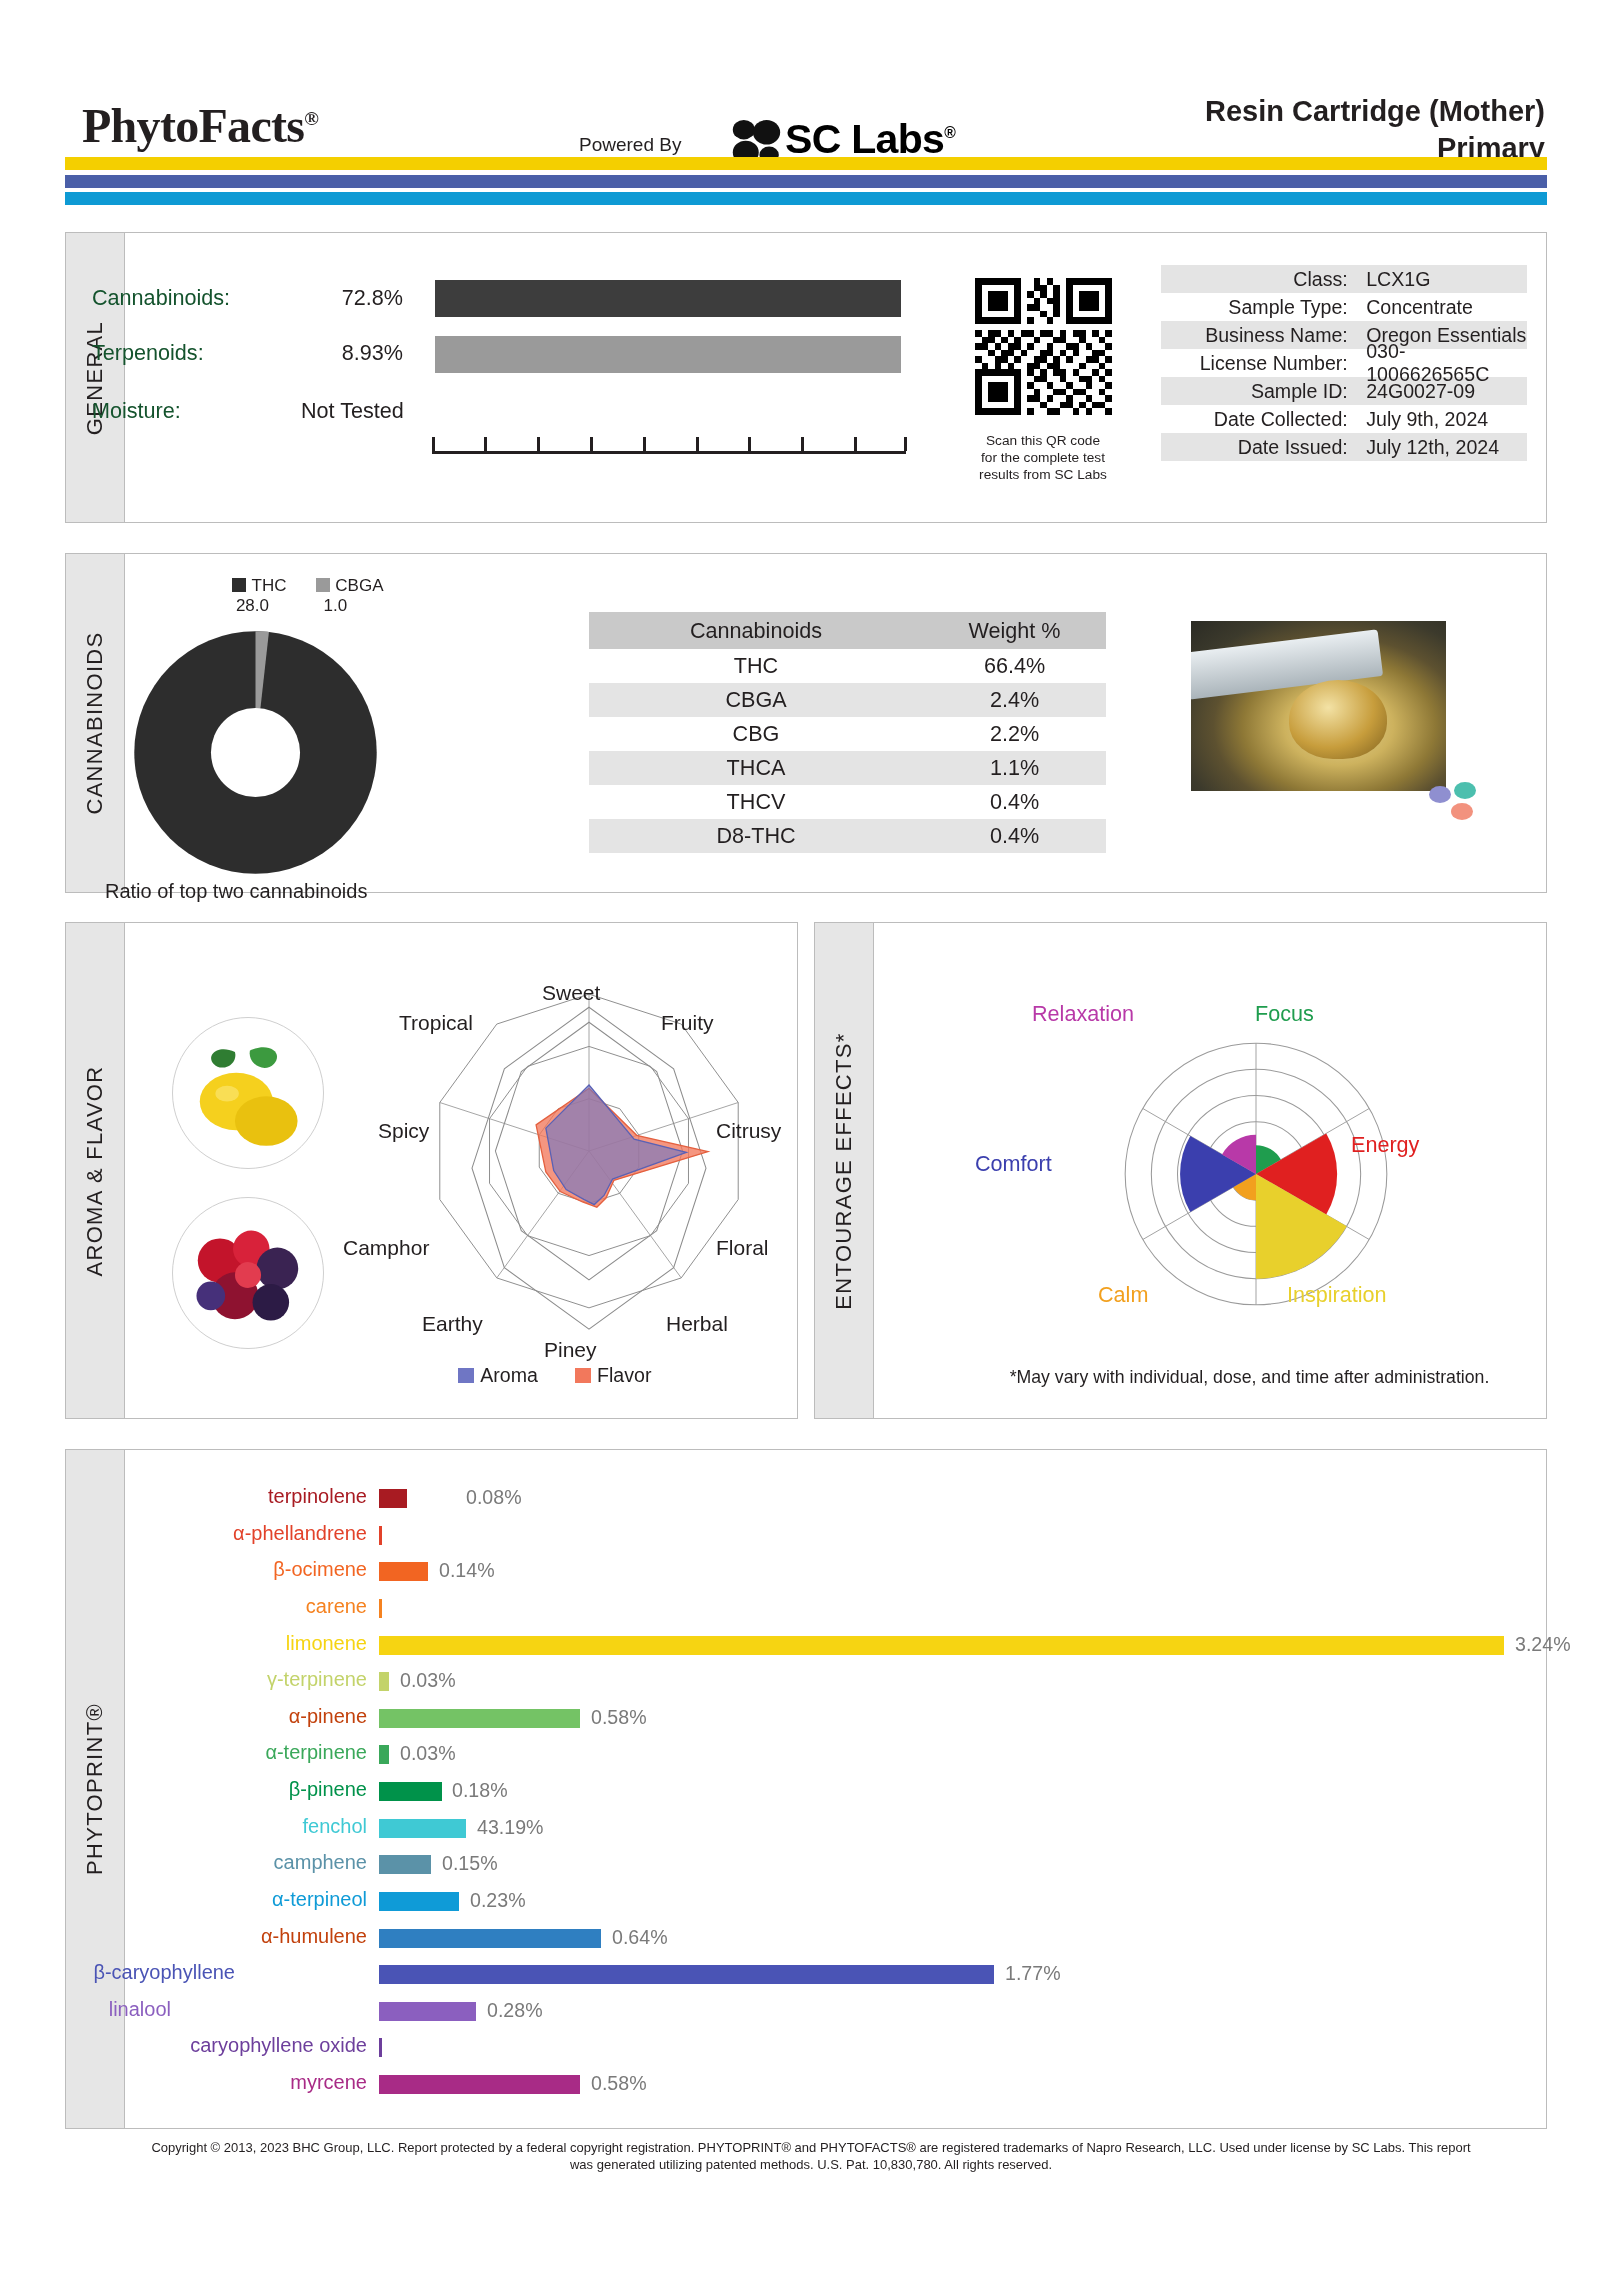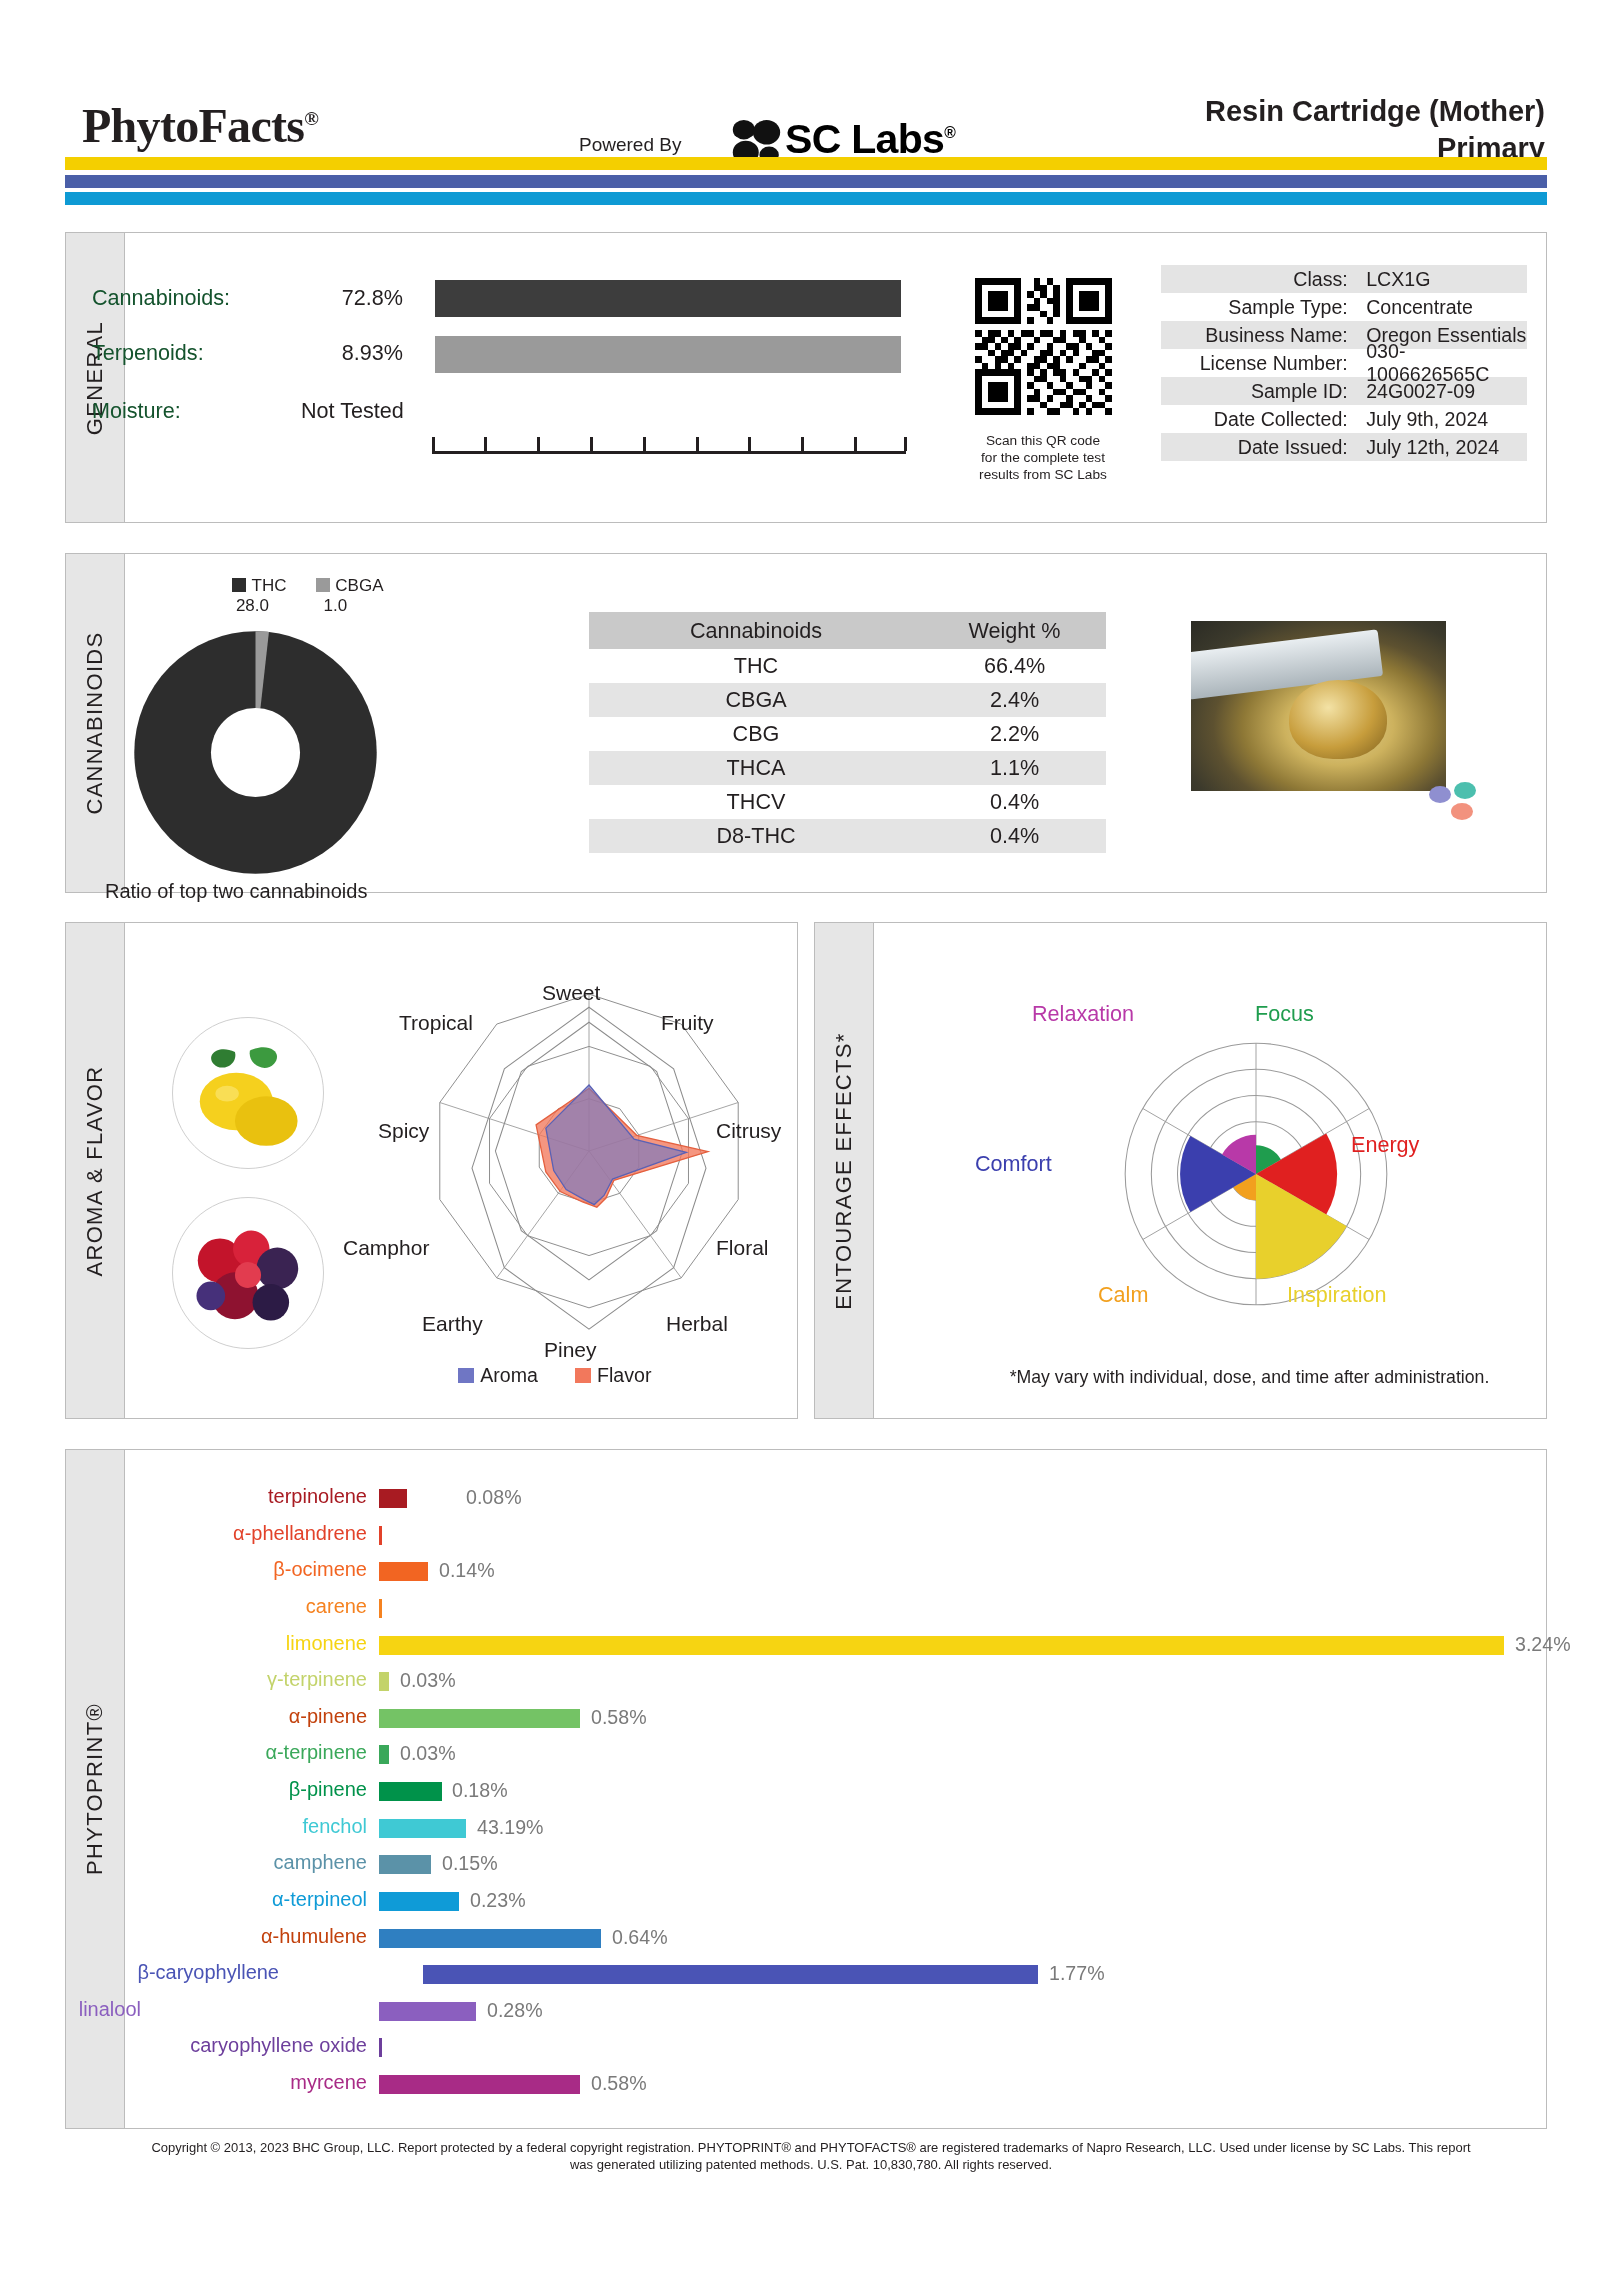--- a/index.html
+++ b/index.html
@@ -625,26 +625,26 @@
       <div class="terp-row" style="left: 0px; top: 1888px; width: 1622px;">
         <div class="terp-name" style="right: 1255px; color: rgb(15, 155, 215);">α-terpineol</div>
         <div class="terp-bar" style="left: 379px; width: 80px; background: rgb(15, 155, 215);"></div>
         <div class="terp-val" style="left: 470px;">0.23%</div>
       </div>
       <div class="terp-row" style="left: 0px; top: 1925px; width: 1622px;">
         <div class="terp-name" style="right: 1255px; color: #c2410c;">α-humulene</div>
         <div class="terp-bar" style="left: 379px; width: 222px; background: rgb(47, 127, 193);"></div>
         <div class="terp-val" style="left: 612px;">0.64%</div>
       </div>
-      <div class="terp-row" style="left: 0px; top: 1961px; width: 1490px; margin-left: 44px;">
+      <div class="terp-row" style="left: 0px; top: 1961px; width: 1490px;">
         <div class="terp-name" style="right: 1255px; color: rgb(74, 84, 181);">β-caryophyllene</div>
         <div class="terp-bar" style="left: 379px; width: 615px; background: rgb(74, 84, 181);"></div>
         <div class="terp-val" style="left: 1005px;">1.77%</div>
       </div>
-      <div class="terp-row" style="left: 0px; top: 1998px; width: 1396px;">
+      <div class="terp-row" style="left: 0px; top: 1998px; width: 1396px; padding-left: 30px;">
         <div class="terp-name" style="right: 1255px; color: rgb(139, 95, 191);">linalool</div>
         <div class="terp-bar" style="left: 379px; width: 97px; background: rgb(139, 95, 191);"></div>
         <div class="terp-val" style="left: 487px;">0.28%</div>
       </div>
       <div class="terp-row" style="left: 0px; top: 2034px; width: 1622px;">
         <div class="terp-name" style="right: 1255px; color: rgb(109, 63, 156);">caryophyllene oxide</div>
         <div class="terp-bar" style="left: 379px; width: 3.3px; background: rgb(109, 63, 156);"></div>
         <div class="terp-val" style="left: 393px;"></div>
       </div>
       <div class="terp-row" style="left: 0px; top: 2071px; width: 1622px;">

